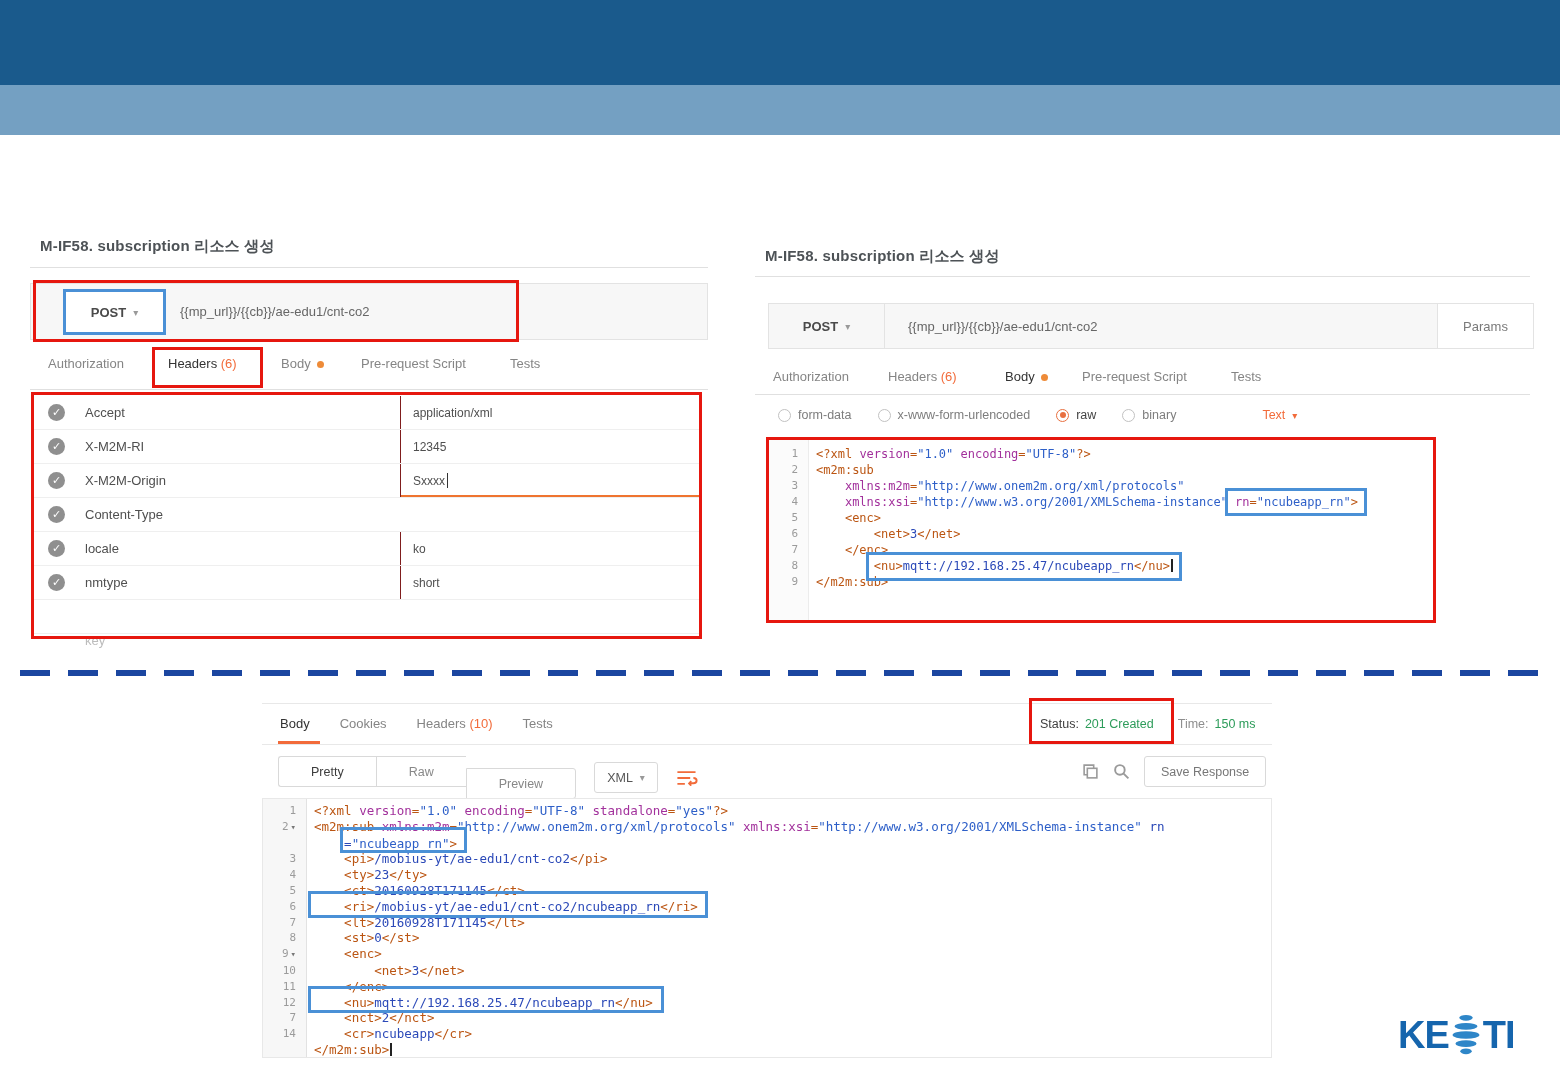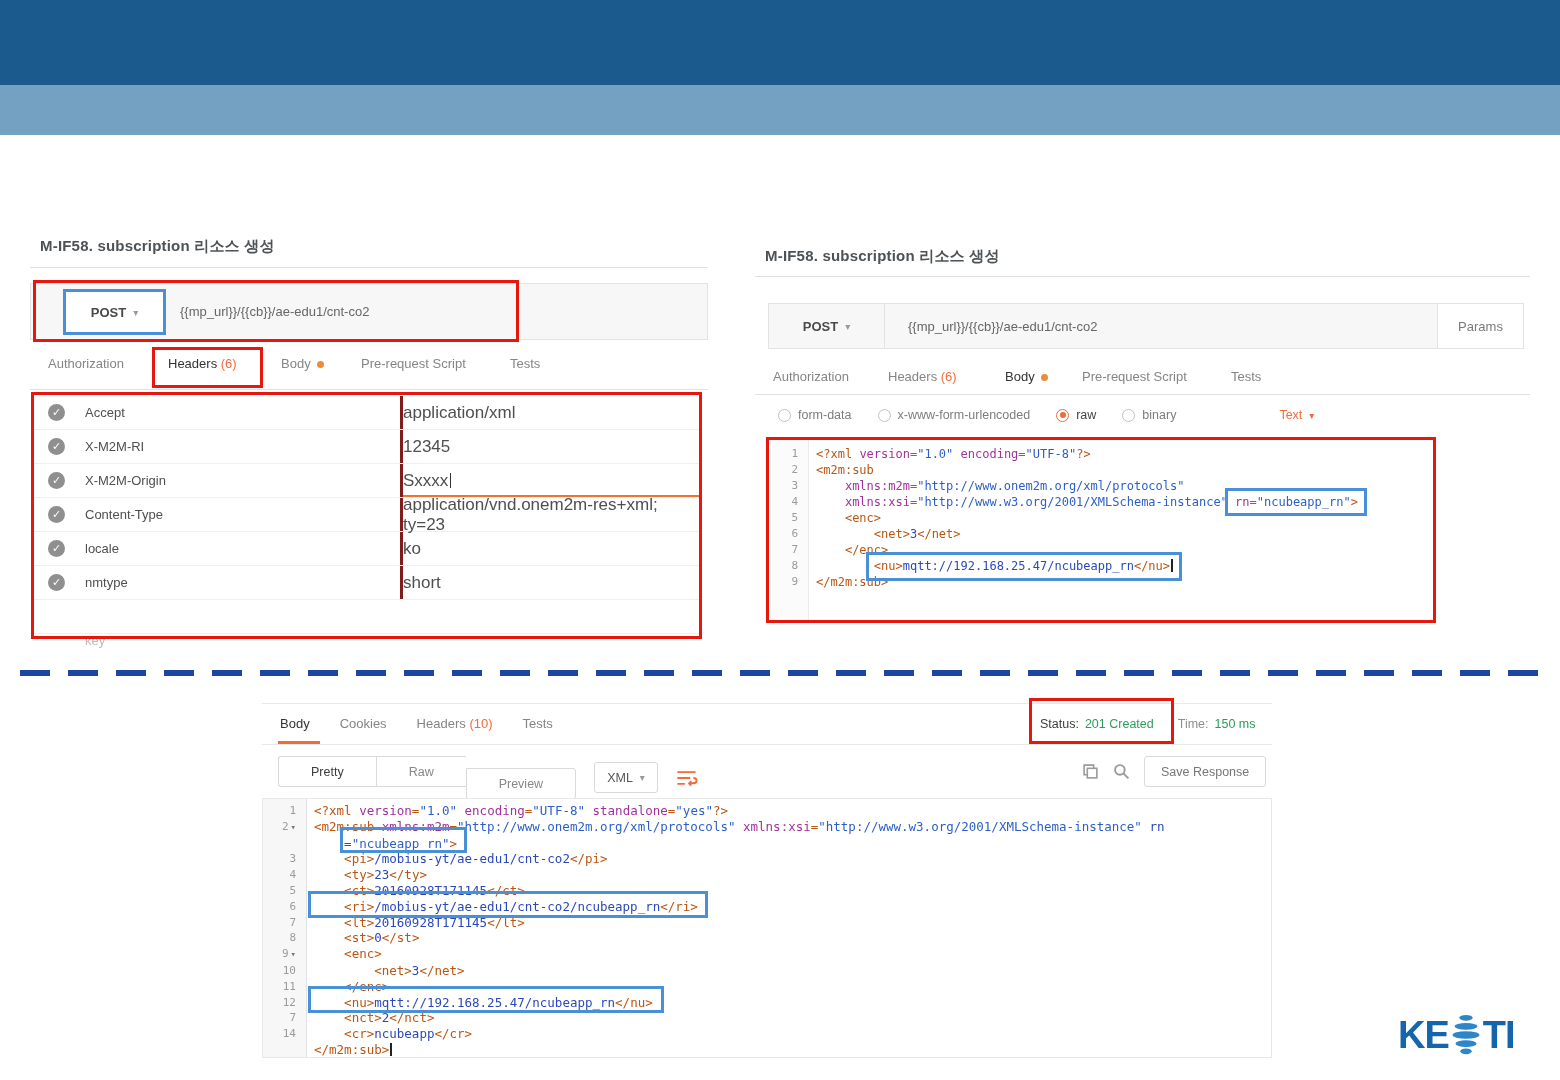--- a/index.html
+++ b/index.html
@@ -23,33 +23,33 @@
   .reqbar{position:absolute;background:#f7f7f7;border:1px solid #e3e3e3;}
   .method-btn{position:absolute;background:#fff;display:flex;align-items:center;justify-content:center;font-size:13px;font-weight:bold;color:#4a4a4a;}
   .url-text{position:absolute;font-size:13px;color:#666;display:flex;align-items:center;white-space:nowrap;}
   .params-btn{position:absolute;background:#fff;border:1px solid #e3e3e3;display:flex;align-items:center;justify-content:center;font-size:13px;color:#7a7a7a;}
 
   
   .htable{position:absolute;left:32px;top:396px;width:668px;background:#fff;}
   .hrow{display:flex;align-items:center;height:34px;border-bottom:1px solid #efefef;}
   .chk{flex:0 0 17px;height:17px;margin-left:16px;border-radius:50%;background:#8f8f8f;color:#fff;font-size:11px;line-height:17px;text-align:center;}
   .hkey{flex:0 0 335px;padding-left:20px;font-size:13px;color:#4f4f4f;}
-  .hval{flex:1;align-self:stretch;display:flex;align-items:center;border-left:3px solid #7f1d1d;font-size:17px;color:#4f4f4f;}
+  .hval{flex:1;align-self:stretch;display:flex;align-items:center;padding-left:12px;border-left:1px solid #7f1d1d;font-size:12px;color:#4f4f4f;}
   .hrow.editing .hval{box-shadow:inset 0 -2px 0 #ef7430;}
   .hrow.placeholder .chk{visibility:hidden;}
   .hrow.placeholder .hkey,.hrow.placeholder .hval{color:#bcbcbc;margin-top:47px;}
   .hcaret{display:inline-block;width:1px;height:15px;background:#333;margin-left:2px;}
 
   
   .radio-row{position:absolute;left:778px;top:408px;display:flex;align-items:center;gap:26px;font-size:12.5px;color:#7d7d7d;}
   .radio{display:flex;align-items:center;gap:7px;}
   .rb{position:relative;width:13px;height:13px;border:1px solid #c2c2c2;border-radius:50%;background:#fff;}
   .rb.on{border-color:#e87040;}
   .rb.on::after{content:'';position:absolute;inset:2.5px;border-radius:50%;background:#e87040;}
-  .text-select{margin-left:77px;color:#f26b3a;display:flex;align-items:center;}
+  .text-select{margin-left:60px;color:#f26b3a;display:flex;align-items:center;}
   .text-select .chev{color:#f26b3a;}
 
   
   .editor{position:absolute;font-family:"DejaVu Sans Mono",monospace;overflow:hidden;}
   .cm-row{display:flex;}
   .cm-gutter{text-align:right;color:#9b9b9b;font-size:11px;}
   .cm-code{padding-left:8px;white-space:pre;color:#333;}
   .editor-req{left:768px;top:440px;width:665px;height:181px;font-size:12px;line-height:16px;padding-top:6px;
     background:linear-gradient(90deg,#fbfbfb 0 40px,#ececec 40px 41px,#fff 41px);}
   .editor-req .cm-gutter{flex:0 0 40px;padding-right:10px;}
@@ -143,21 +143,20 @@
           <span class="hval">12345</span>
         </div>
         <div class="hrow editing">
           <span class="chk">✓</span>
           <span class="hkey">X-M2M-Origin</span>
           <span class="hval">Sxxxx<span class="hcaret"></span></span>
         </div>
         <div class="hrow">
           <span class="chk">✓</span>
           <span class="hkey">Content-Type</span>
-          <span class="hval">application/vnd.onem2m-res+xml; ty=23</span>
         </div>
         <div class="hrow">
           <span class="chk">✓</span>
           <span class="hkey">locale</span>
           <span class="hval">ko</span>
         </div>
         <div class="hrow">
           <span class="chk">✓</span>
           <span class="hkey">nmtype</span>
           <span class="hval">short</span>
@@ -172,21 +171,21 @@
 
   <div class="panel-title" style="left:765px;top:247px;">M-IF58. subscription 리소스 생성</div>
   <div class="rule" style="left:755px;top:276px;width:775px;"></div>
 
   <div class="reqbar" style="left:768px;top:303px;width:756px;height:46px;"></div>
   <div class="method-btn" style="left:768px;top:303px;width:117px;height:46px;background:#f7f7f7;border:1px solid #e3e3e3;">
     <span>POST</span>
       <span class="chev">▾</span>
   </div>
   <div class="url-text" style="left:908px;top:303px;height:46px;">{{mp_url}}/{{cb}}/ae-edu1/cnt-co2</div>
-  <div class="params-btn" style="left:1437px;top:303px;width:87px;height:46px;text-align:right;">Params</div>
+  <div class="params-btn" style="left:1437px;top:303px;width:97px;height:46px;text-align:right;">Params</div>
 
   <div class="tab" style="left:773px;top:369px;">Authorization</div>
   <div class="tab" style="left:888px;top:369px;">
     <span>Headers</span>
     <span class="count">(6)</span>
   </div>
   <div class="tab active" style="left:1005px;top:369px;">
     <span>Body</span><span class="dot"></span>
   </div>
   <div class="tab" style="left:1082px;top:369px;">Pre-request Script</div>

